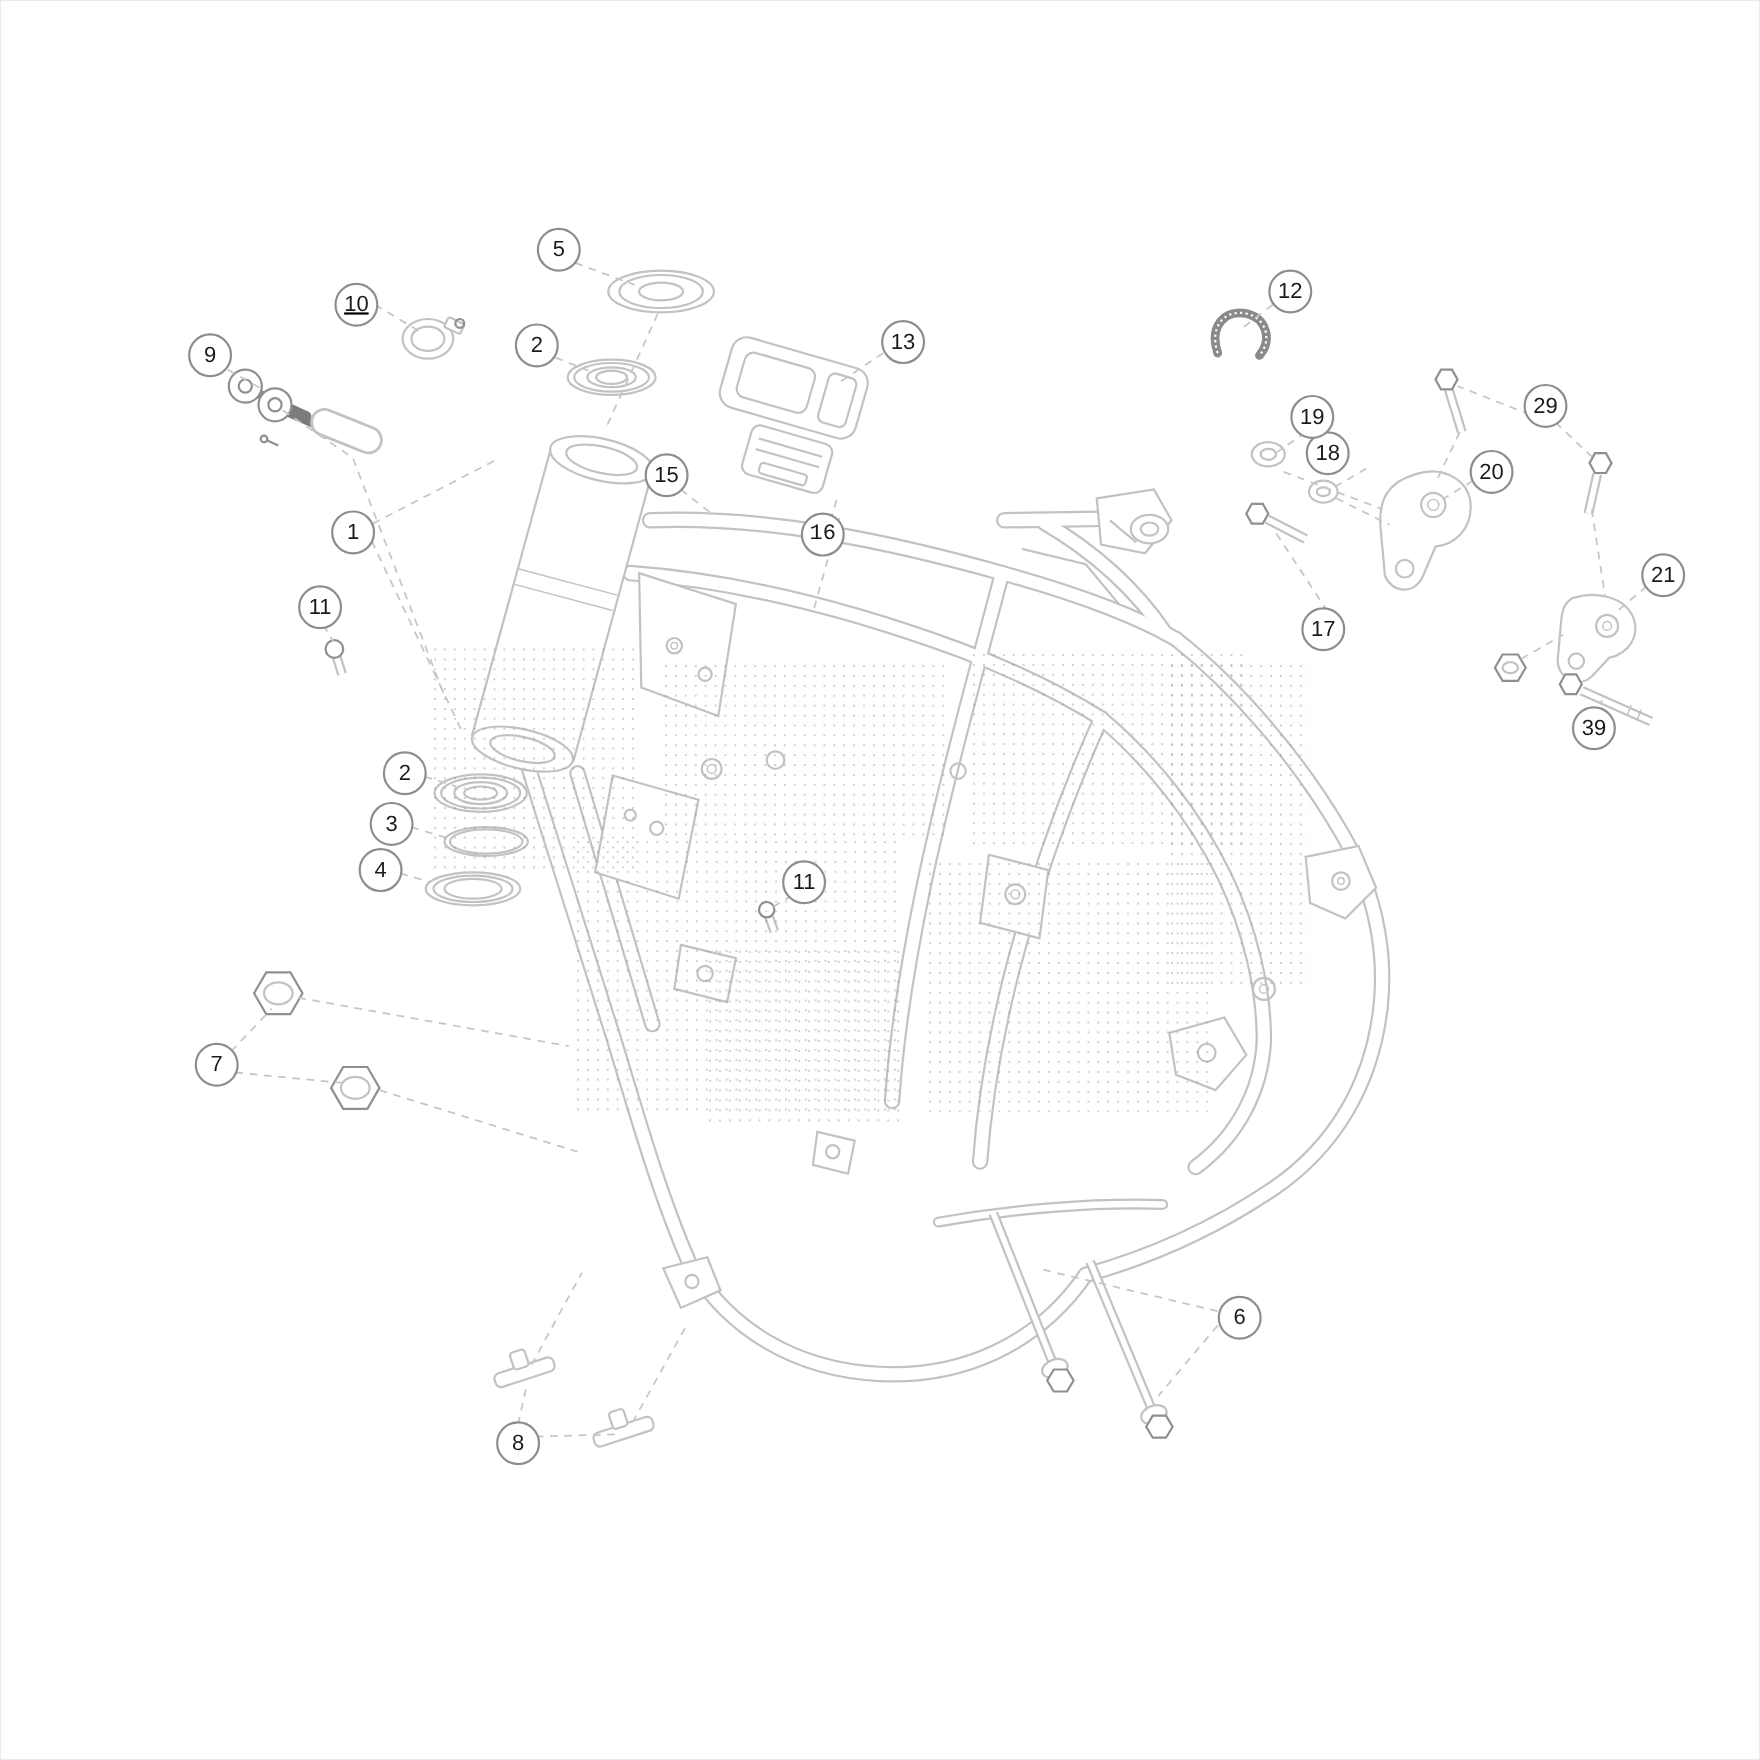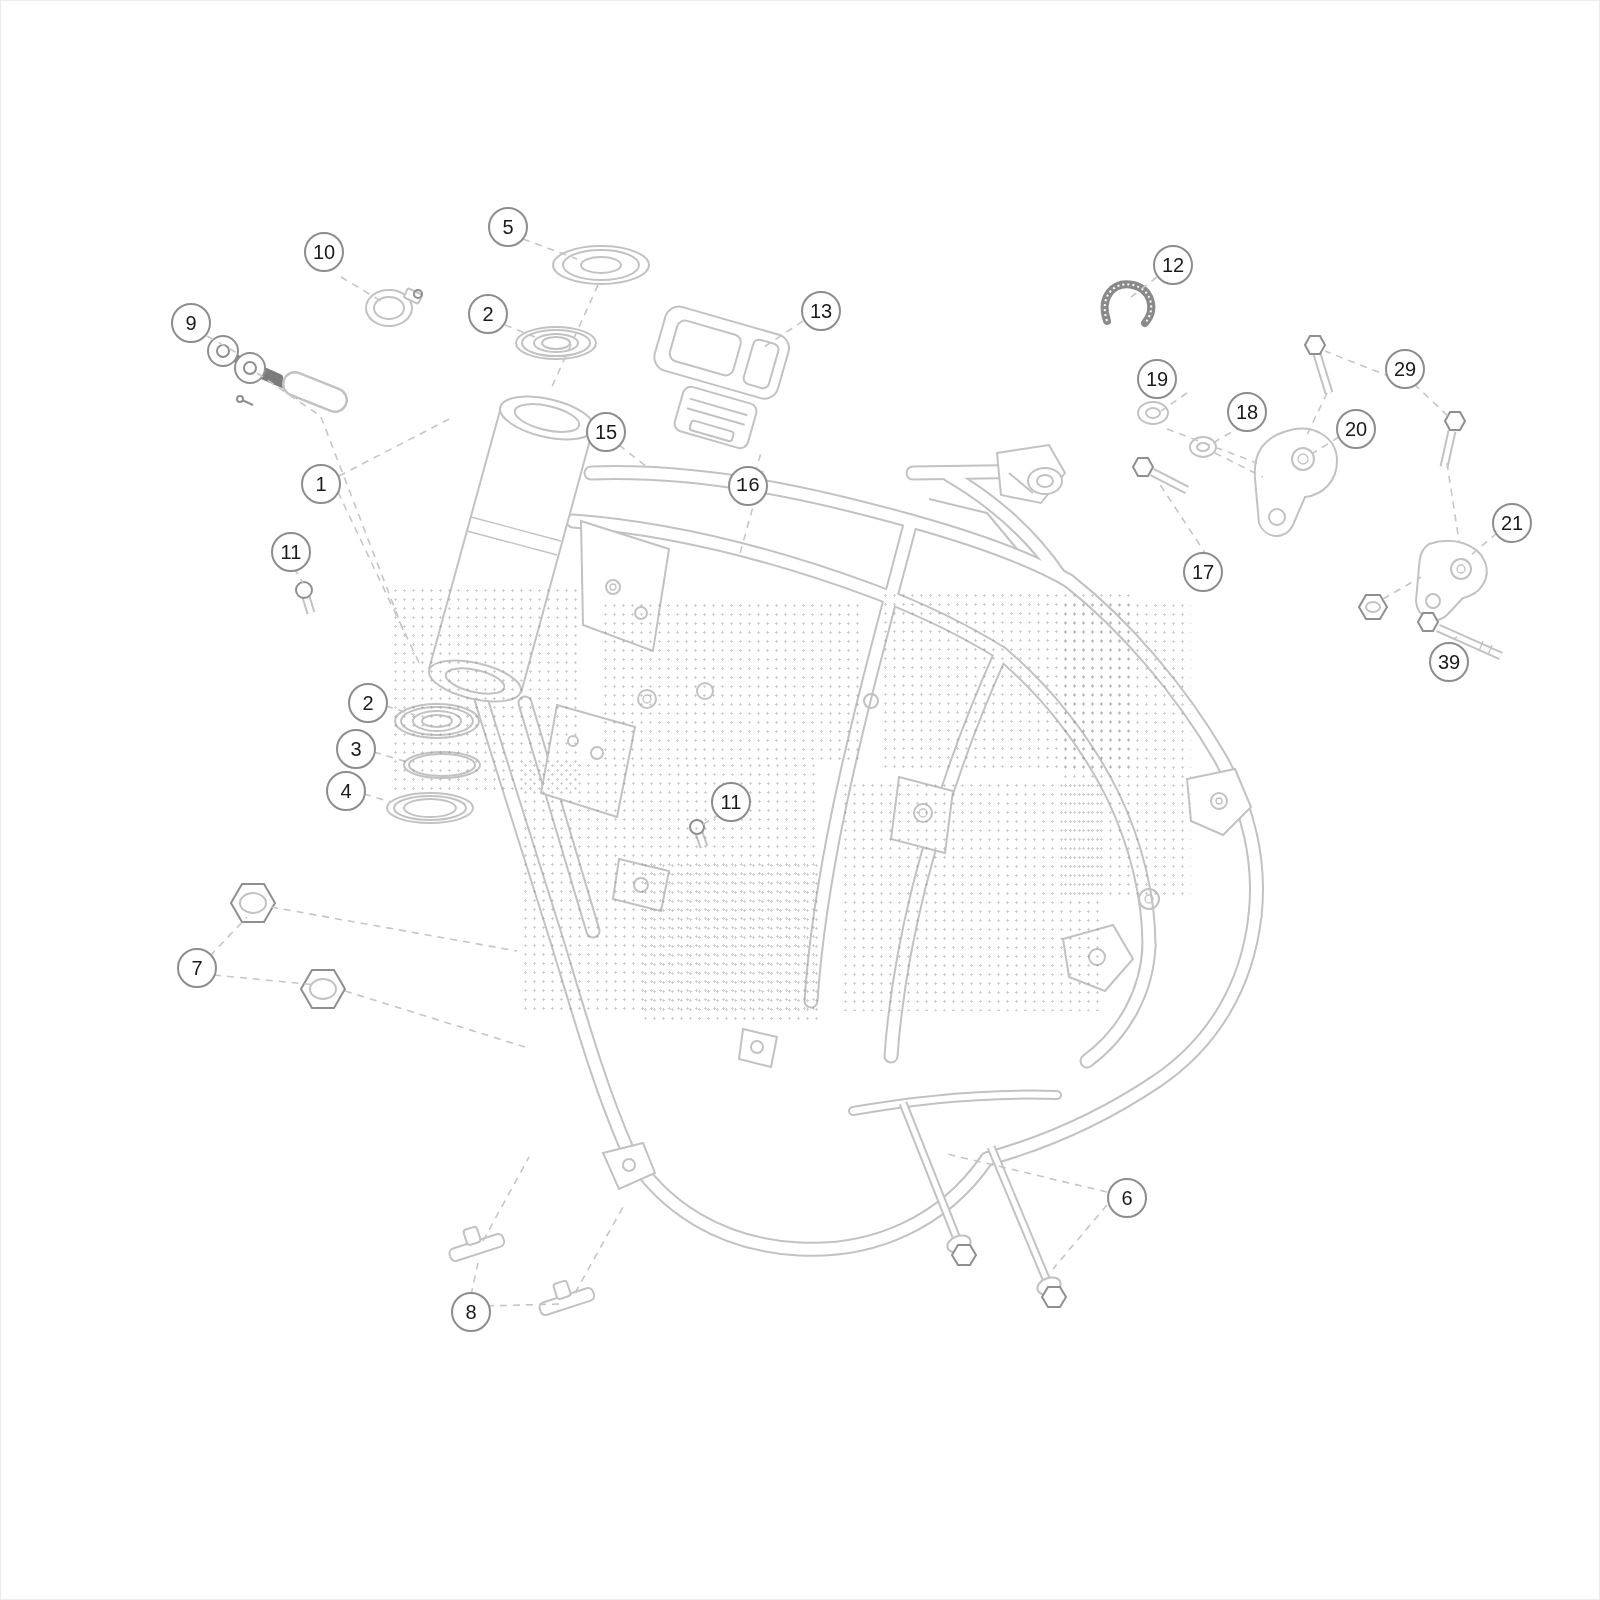--- a/index.html
+++ b/index.html
@@ -385,21 +385,21 @@
   </div>
       <div class="callout" style="left: 176px; top: 947px;">
     <span class="callout-label">7</span>
   </div>
       <div class="callout" style="left: 450px; top: 1291px;">
     <span class="callout-label">8</span>
   </div>
       <div class="callout" style="left: 170px; top: 302px;">
     <span class="callout-label">9</span>
   </div>
-      <div class="callout" style="left: 303px; top: 231px;">
+      <div class="callout" style="left: 303px; top: 256px; text-decoration: underline;">
     <span class="callout-label">10</span>
   </div>
       <div class="callout" style="left: 270px; top: 531px;">
     <span class="callout-label">11</span>
   </div>
       <div class="callout" style="left: 710px; top: 781px;">
     <span class="callout-label">11</span>
   </div>
       <div class="callout" style="left: 1152px; top: 244px; text-align: right;">
     <span class="callout-label">12</span>
@@ -409,24 +409,24 @@
   </div>
       <div class="callout" style="left: 585px; top: 411px;">
     <span class="callout-label">15</span>
   </div>
       <div class="callout" style="left: 727px; top: 465px; font-family: Liberation Mono, monospace;">
     <span class="callout-label">16</span>
   </div>
       <div class="callout" style="left: 1182px; top: 551px;">
     <span class="callout-label">17</span>
   </div>
-      <div class="callout" style="left: 1226px; top: 391px;">
+      <div class="callout" style="left: 1186px; top: 391px;">
     <span class="callout-label">18</span>
   </div>
-      <div class="callout" style="left: 1136px; top: 358px;">
+      <div class="callout" style="left: 1172px; top: 358px;">
     <span class="callout-label">19</span>
   </div>
       <div class="callout" style="left: 1335px; top: 408px;">
     <span class="callout-label">20</span>
   </div>
       <div class="callout" style="left: 1491px; top: 502px; text-align: right;">
     <span class="callout-label">21</span>
   </div>
       <div class="callout" style="left: 1428px; top: 641px;">
     <span class="callout-label">39</span>

